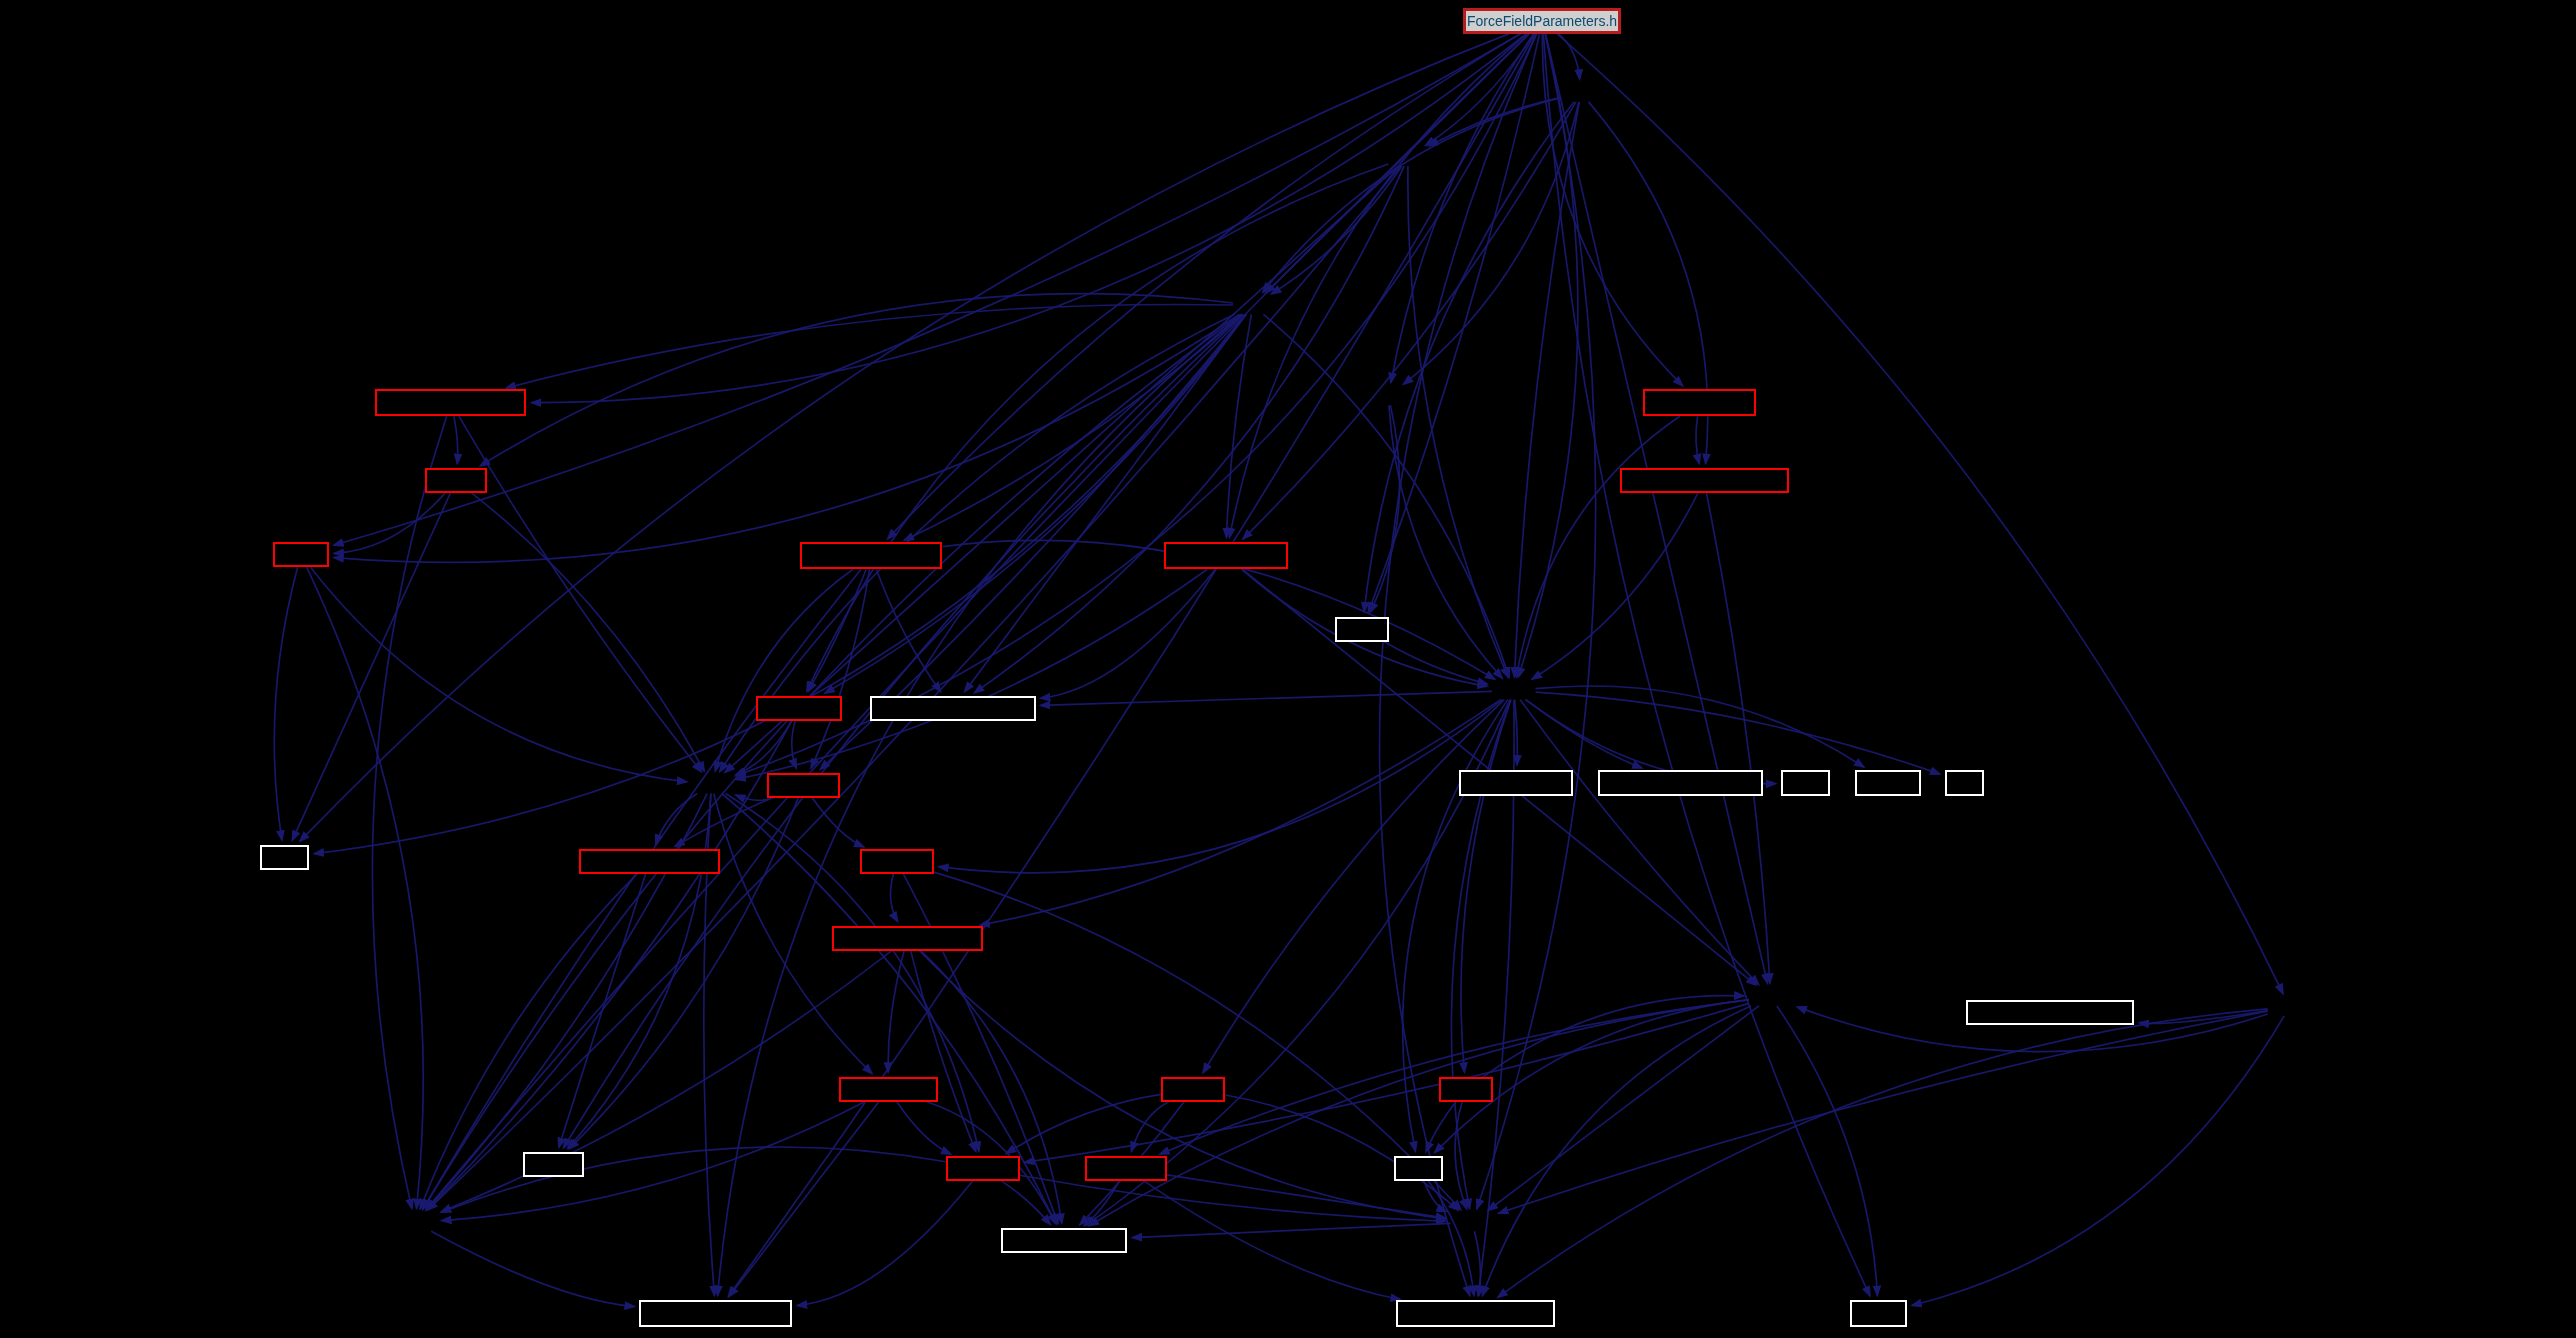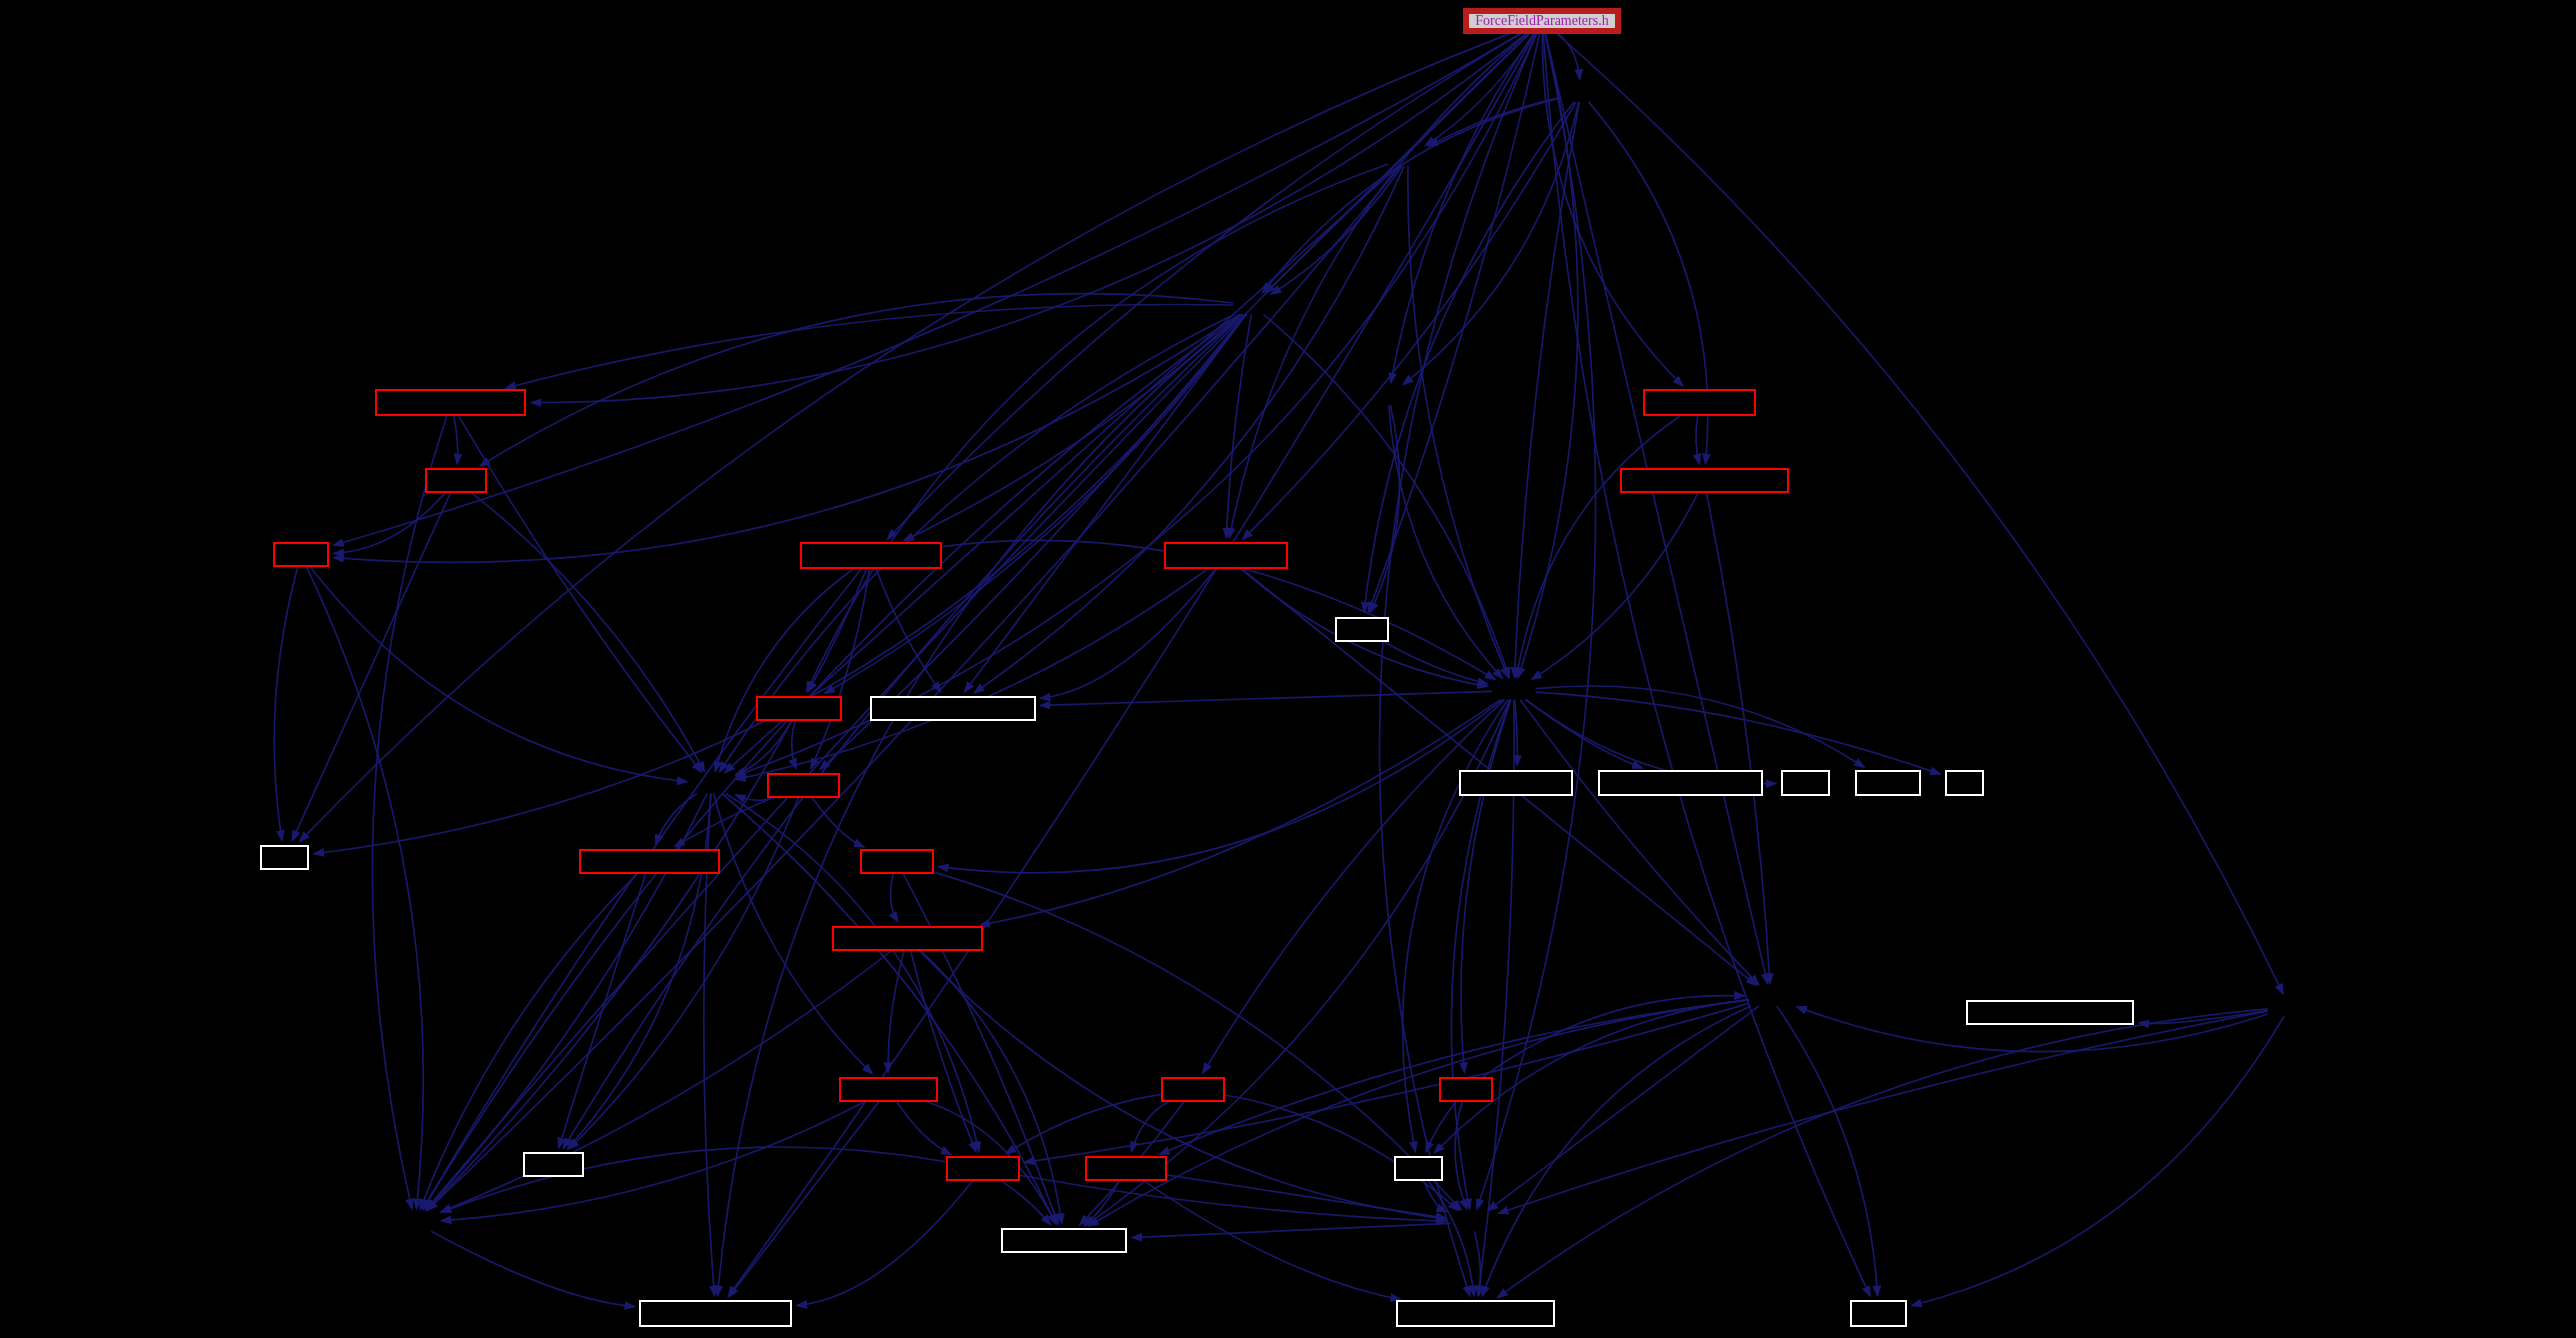--- a/index.html
+++ b/index.html
@@ -28,23 +28,22 @@
     align-items: center;
     justify-content: center;
     font-size: 14px;
     line-height: 1;
     white-space: nowrap;
     overflow: hidden;
     z-index: 2;
   }
   .node.root {
     background: #cfcfcf;
-    color: #a21caf;
-    border: 6px solid #b91c1c;
-    font-family: Liberation Serif, serif;
+    color: #0c4a6e;
+    border: 3px solid #b91c1c;
   }
   .node.red {
     background: #000000;
     border: 2px solid #ff0000;
     color: #ffffff;
   }
   .node.white {
     background: #000000;
     border: 2px solid #ffffff;
     color: #ffffff;

